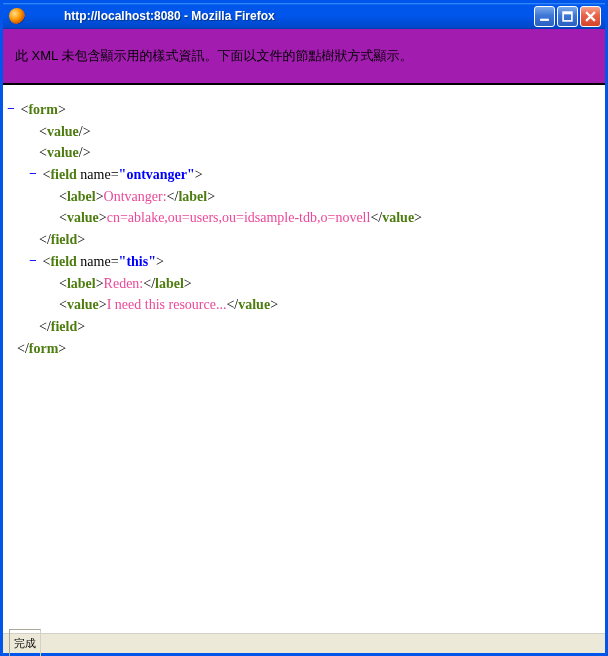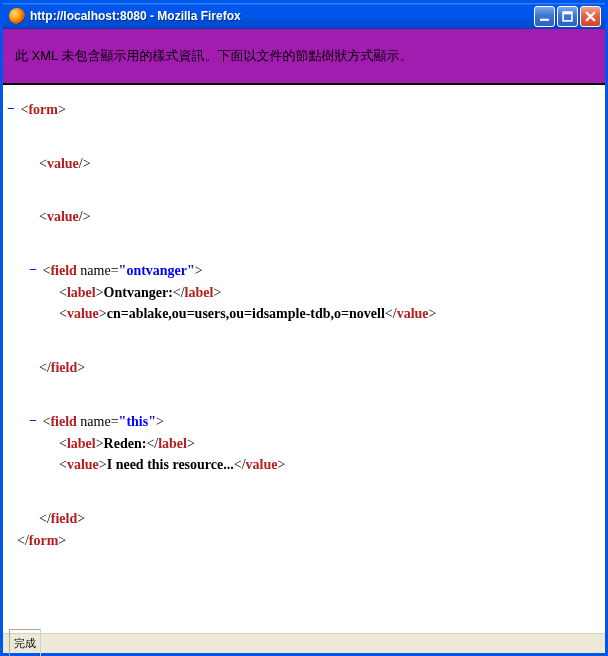--- a/index.html
+++ b/index.html
@@ -20,20 +20,21 @@
   }
   .titlebar {
     height: 26px;
     background: linear-gradient(to bottom, #3a95ff 0%, #0055ea 8%, #0055ea 50%, #0048c8 95%, #003aa8 100%);
     display: flex;
     align-items: center;
     padding: 0 4px 0 6px;
     color: #fff;
     font-weight: bold;
     font-size: 12px;
+    gap: 34px;
   }
   .titlebar .ff-icon {
     width: 16px; height: 16px;
     background: radial-gradient(circle at 35% 35%, #ffdf8c 0%, #ff9a00 40%, #d35400 70%, #0b3d91 72%, #0b3d91 100%);
     border-radius: 50%;
     margin-right: 5px;
     flex: none;
   }
   .titlebar .title-text {
     flex: 1;
@@ -67,38 +68,38 @@
     flex: 1;
     background: #fff;
     padding: 14px 6px 6px 6px;
     font-family: "Times New Roman", serif;
     font-size: 14px;
     line-height: 1.55;
     overflow: auto;
   }
   .node { white-space: nowrap; }
   .i0 { margin-left: 8px; }
-  .i1 { margin-left: 30px; margin-top: 32px; }
+  .i1 { margin-left: 30px; }
   .i2 { margin-left: 50px; }
   .twist {
     color: #00f;
     display: inline-block;
     width: 12px;
     margin-left: -12px;
     text-align: center;
     font-family: "Courier New", monospace;
     font-size: 13px;
     vertical-align: 1px;
   }
   .pct { color: #000; } 
-  .tag { color: #b91c1c; font-weight: bold; }
+  .tag { color: #4d7c0f; font-weight: bold; }
   .attrname { color: #000; font-weight: normal; }
   .attrval { color: #0000ff; font-weight: bold; }
   .eq { color: #000; }
-  .txt { color: #000000; font-weight: bold; }
+  .txt { color: #ec4899; font-weight: normal; }
   
   .statusbar {
     height: 20px;
     background: #ece9d8;
     border-top: 1px solid #d4d0c8;
     display: flex;
     align-items: center;
     padding: 0 6px;
     font-size: 11px;
     font-family: "Microsoft JhengHei", "PMingLiU", sans-serif;

